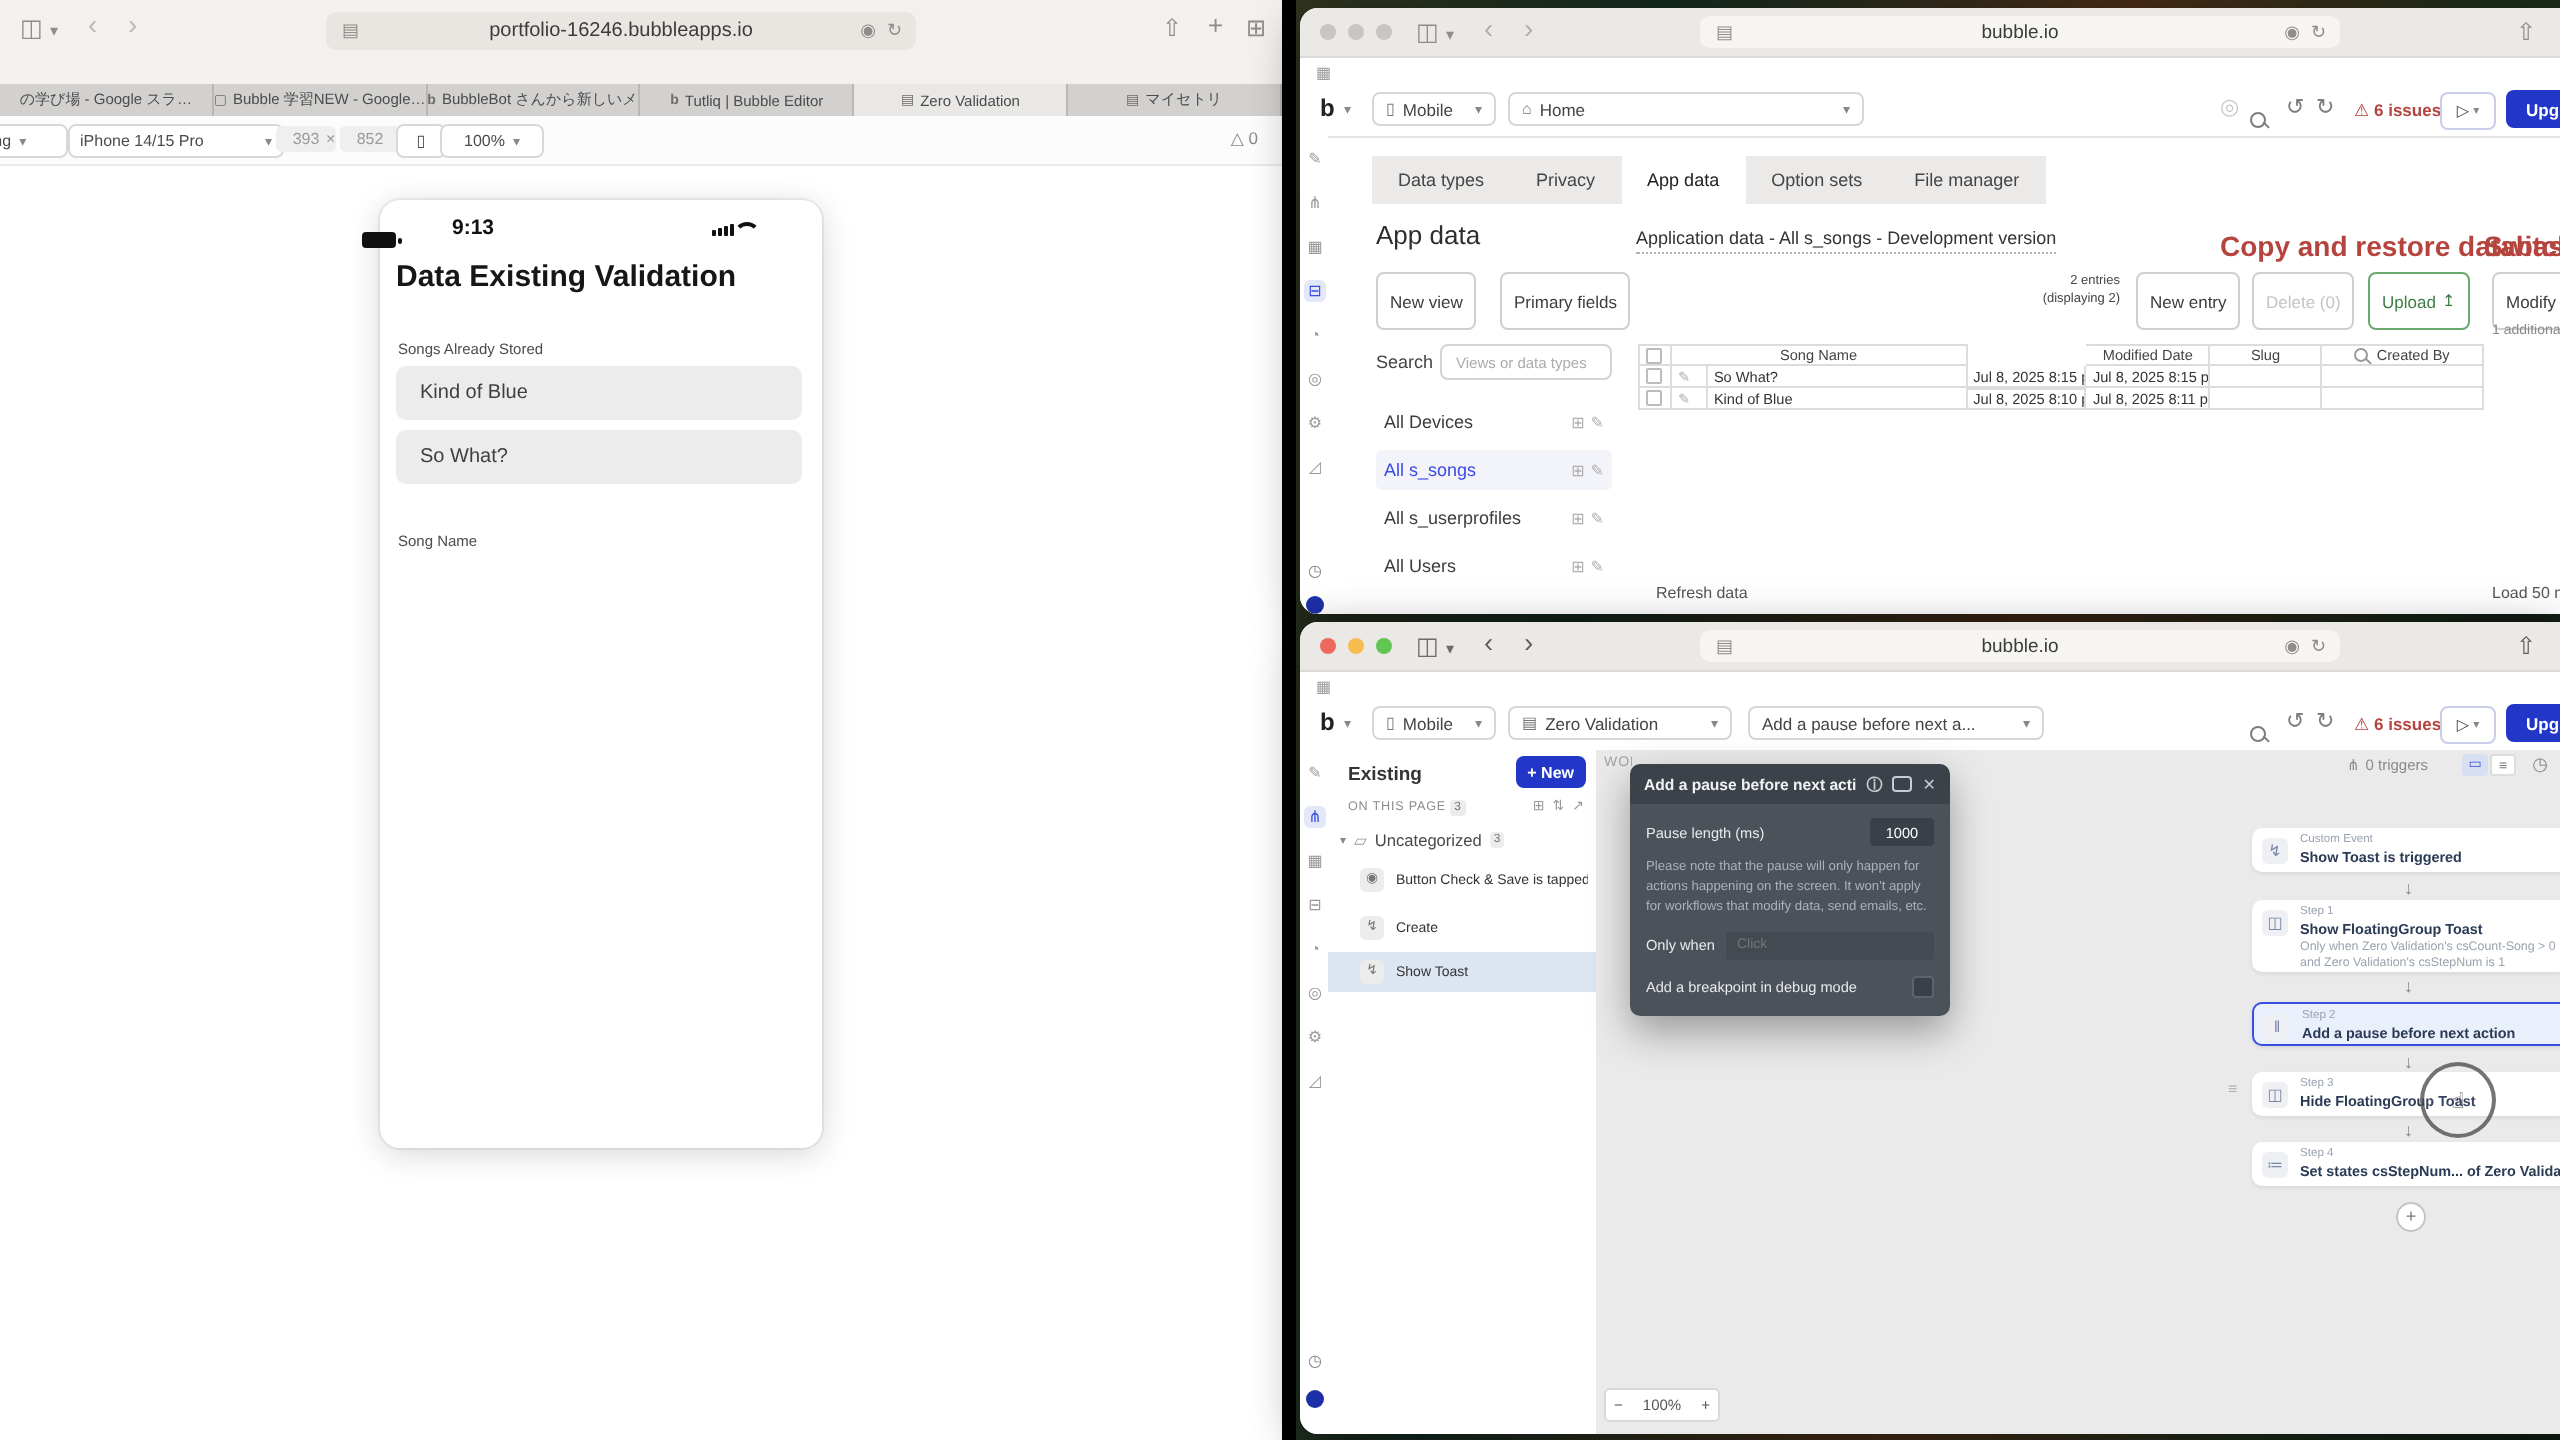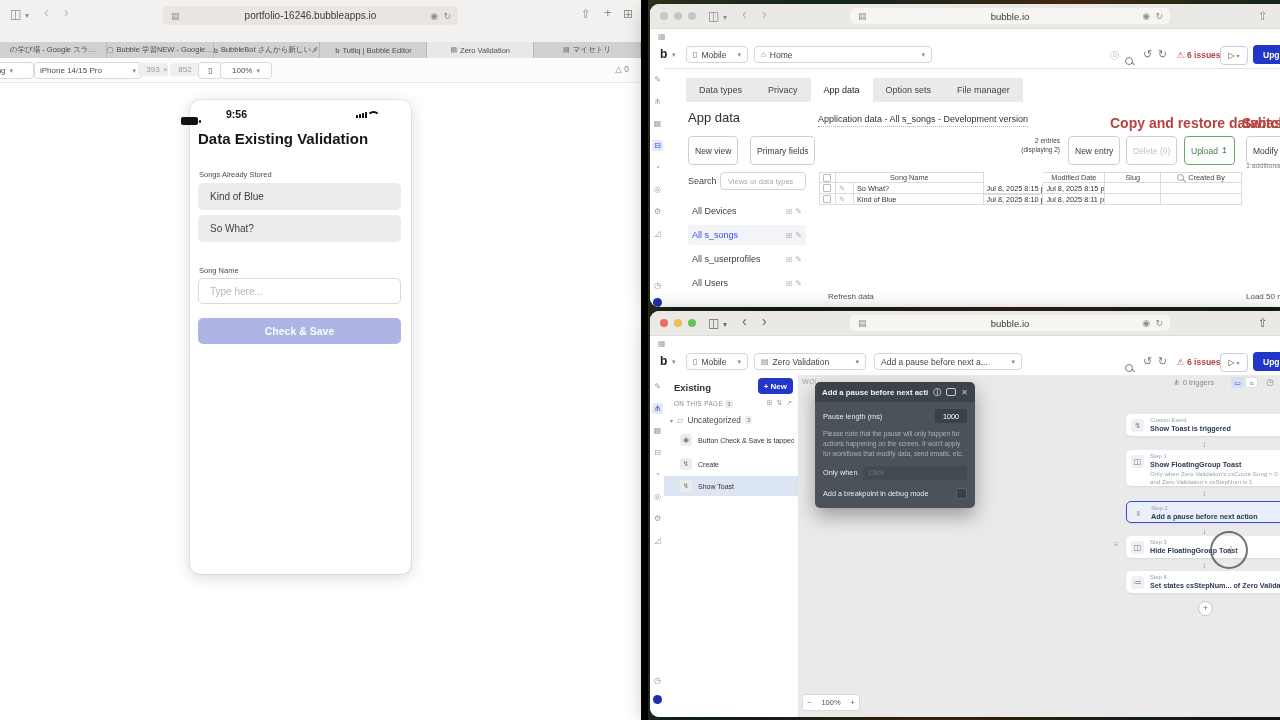--- a/index.html
+++ b/index.html
@@ -176,36 +176,34 @@
       <span>100%</span>
       <span style="color:#888;font-size:7px;">▾</span>
     </div>
     <div class="abs" style="right:12px;top:6px;font-size:8.5px;color:#8a8a8a;">
       <span>△</span>
       <span>0</span>
     </div>
   </div>
 
   <div class="abs phone-card">
-    <span class="abs" style="left:36px;top:8px;font-size:10.5px;font-weight:bold;color:#111;">9:56</span>
+    <span class="abs" style="left:36px;top:8px;font-size:10.5px;font-weight:bold;color:#111;">9:13</span>
     <span class="abs sig" style="right:44px;top:12px;">
         <i style="height:3px"></i>
         <i style="height:4px"></i>
         <i style="height:5px"></i>
         <i style="height:6px"></i>
       </span>
     <span class="abs wifi" style="right:31px;top:11px;"></span>
     <span class="abs batt" style="right:9px;top:11px;"></span>
     <div class="abs nowrap" style="left:8px;top:30px;width:207px;font-size:15px;font-weight:bold;color:#161616;">Data Existing Validation</div>
     <div class="tiny-label" style="top:70px;">Songs Already Stored</div>
     <div class="song-row" style="top:83px;">Kind of Blue</div>
     <div class="song-row" style="top:115px;">So What?</div>
     <div class="tiny-label" style="top:166px;">Song Name</div>
-    <input class="pv-input" style="top: 178px;" placeholder="Type here...">
-    <div class="pv-btn" style="top:218px;">Check &amp; Save</div>
   </div>
 </div>
 
 <div class="abs" id="desktop"></div>
 
 <div class="abs macwin" style="left:650px;top:4px;width:630px;height:303px;">
   <div class="mw-titlebar">
     <span class="dot" style="left:10px;background:#c8c6c3;"></span>
     <span class="dot" style="left:24px;background:#c8c6c3;"></span>
     <span class="dot" style="left:38px;background:#c8c6c3;"></span>

